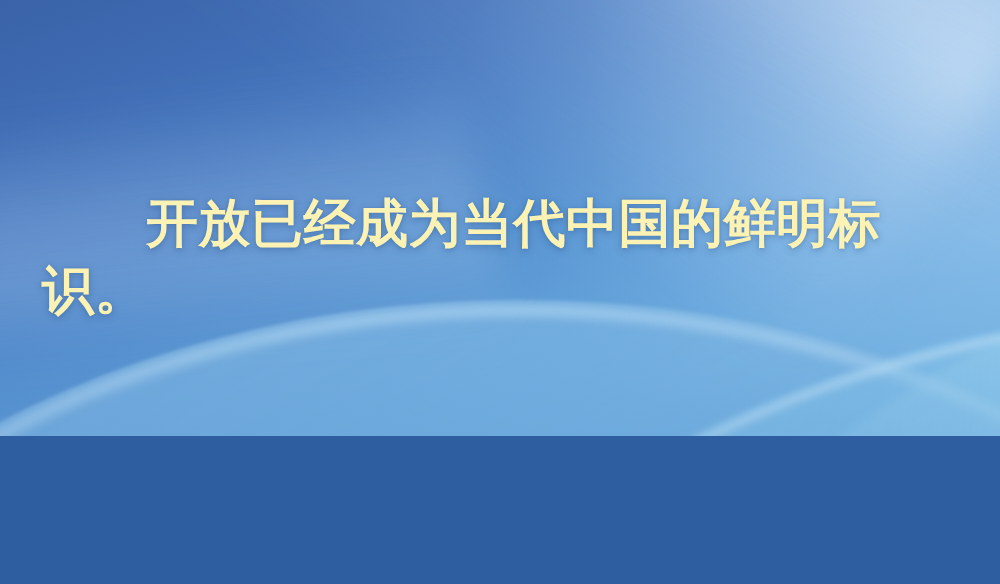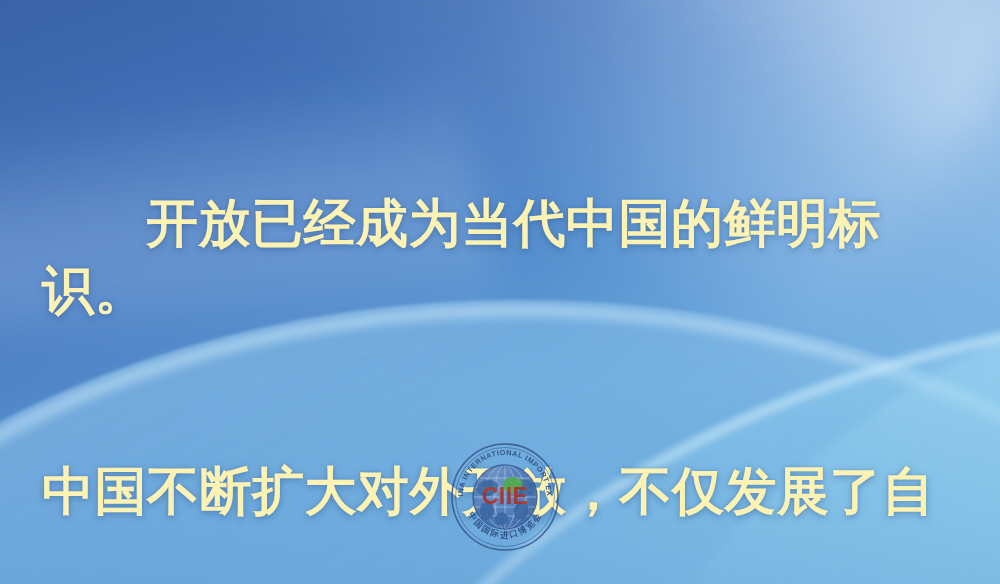--- a/index.html
+++ b/index.html
@@ -3,21 +3,21 @@
 <meta charset="utf-8">
 <style>
   html, body {
     margin: 0;
     padding: 0;
     background: #2f5ea0;
   }
   #poster {
     position: relative;
     width: 1000px;
-    height: 584px;
+    height: 436px;
     overflow: hidden;
     font-family: "Liberation Serif", "DejaVu Serif", serif;
     background: #3a6bb0;
   }
 
   
   .bg-layer { position: absolute; inset: 0; }
 
   
   .bg-base {

